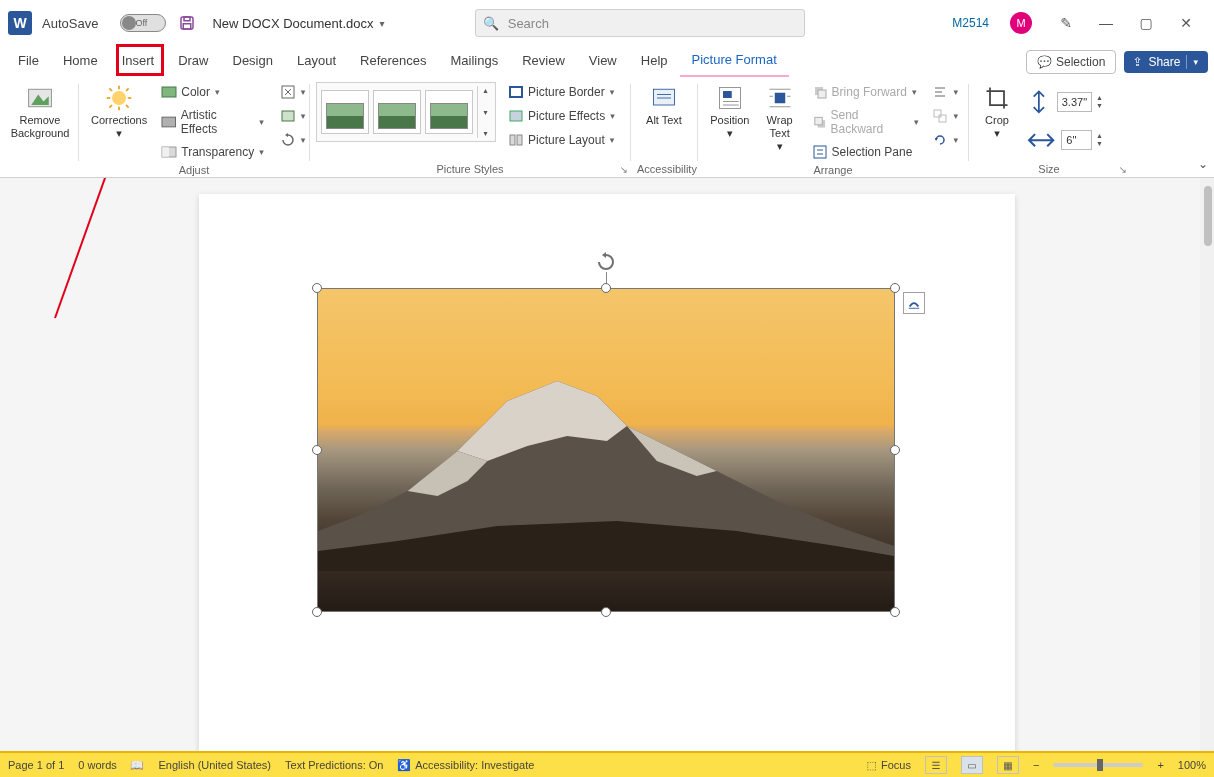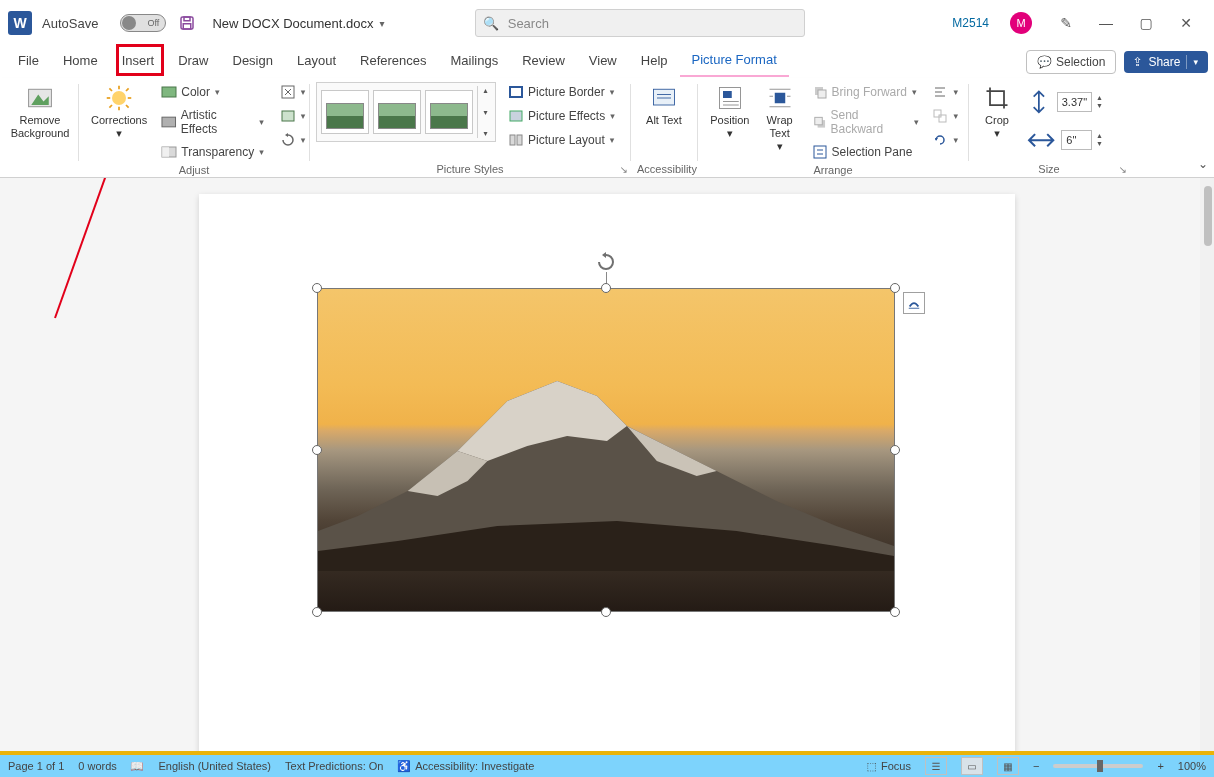--- a/index.html
+++ b/index.html
@@ -19,21 +19,21 @@
   .titlebar .autosave-label { margin-right: 22px; color: #444; }
   .titlebar .autosave-toggle {
     width: 46px; height: 18px; border: 1px solid #888; border-radius: 10px;
     background: #e0e0e0; display: flex; align-items: center; padding: 1px;
     margin-right: 12px; position: relative;
   }
   .titlebar .autosave-toggle .knob {
     width: 14px; height: 14px; border-radius: 50%; background: #888;
   }
   .titlebar .autosave-toggle .off-text {
-    position: absolute; right: 6px; font-size: 9px; color: #666;
+    position: absolute; right: 18px; font-size: 9px; color: #666;
   }
   .titlebar .save-icon {
     width: 18px; height: 18px; color: #8a4a9e; margin-right: 16px;
   }
   .titlebar .docname { margin-right: 6px; color: #333; }
   .titlebar .docdrop { color: #666; font-size: 10px; margin-right: 20px; }
   .titlebar .spacer-left { width: 70px; }
   .titlebar .searchbox {
     width: 330px; height: 28px; background: #f0f0f0; border: 1px solid #d0d0d0;
     border-radius: 3px; display: flex; align-items: center; padding: 0 8px;
@@ -175,21 +175,21 @@
     font-size: 12px; color: #4a88c7;
   }
 
   
   .annot-arrow {
     position: absolute; pointer-events: none;
   }
 
   
   .statusbar {
-    height: 26px; background: #7dd3fc; border-top: 4px solid #eab308;
+    height: 26px; background: #fde047; border-top: 2px solid #eab308;
     display: flex; align-items: center; font-size: 11px; color: #444; padding: 0 8px;
     gap: 14px;
   }
   .statusbar .flex { flex: 1; }
   .statusbar .viewbtn {
     width: 22px; height: 18px; border: 1px solid #c0c0c0; display:flex; align-items:center; justify-content:center;
     font-size:10px; color:#555;
   }
   .statusbar .viewbtn.active { background:#d8e2e8; }
   .statusbar .zoomslider {

